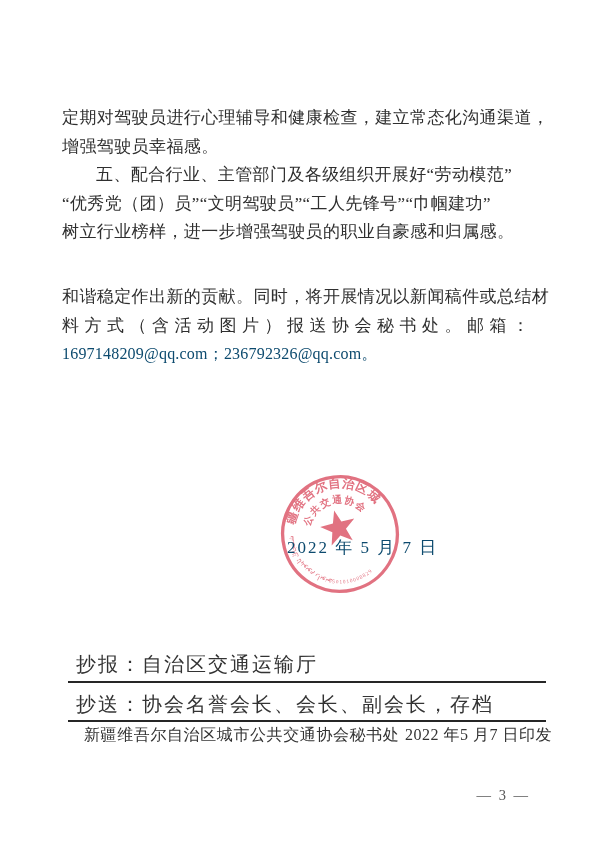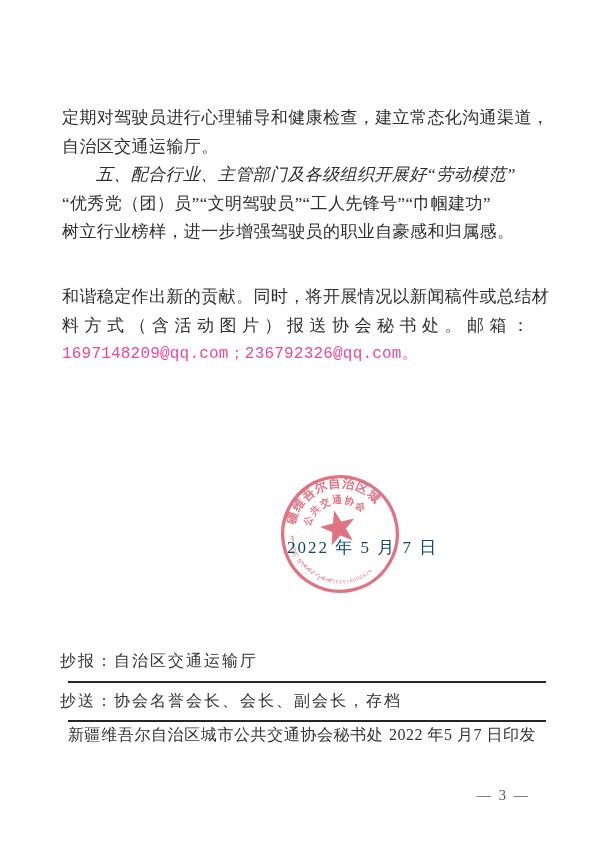--- a/index.html
+++ b/index.html
@@ -12,64 +12,64 @@
     font-family:"Liberation Serif","DejaVu Serif",serif;
     color:#2f2f2f;
   }
   .body-text{
     position:absolute;left:62px;top:104px;width:478px;
   }
   .line{
     font-size:17px;line-height:28.6px;letter-spacing:0.4px;
     white-space:nowrap;
   }
-  .indent{text-indent:34px;font-style:italic;}
+  .indent{text-indent:34px;}
   .para-gap{height:36px;}
   .spread{letter-spacing:5.5px;}
   .email-line{
-    font-family:Liberation Mono, monospace;
-    font-size:16px;letter-spacing:0.2px;color:#ec4899;
+    font-family:Liberation Serif, serif;
+    font-size:16px;letter-spacing:0.2px;color:#0c4a6e;
   }
   .seal-wrap{
     position:absolute;left:272px;top:466px;width:136px;height:136px;
     opacity:0.88;
   }
   .seal-date{
     position:absolute;left:287px;top:536px;
     font-size:17px;letter-spacing:2px;color:#0c4a6e;
     white-space:nowrap;
   }
   .footer-line{
-    position:absolute;left:60px;width:468px;
-    font-size:16px;letter-spacing:2px;white-space:nowrap;color:#333;
+    position:absolute;left:76px;width:468px;
+    font-size:20px;letter-spacing:2px;white-space:nowrap;color:#333;
   }
   .rule{
     position:absolute;left:68px;width:478px;height:2px;
     background:#262626;
   }
   .issuer-row{
-    position:absolute;left:68px;top:725px;width:468px;
+    position:absolute;left:84px;top:725px;width:468px;
     display:flex;justify-content:space-between;
     font-size:16px;color:#333;
   }
   .issuer-left{letter-spacing:0.6px;white-space:nowrap;}
   .issuer-right{letter-spacing:0.5px;white-space:nowrap;}
   .page-num{
     position:absolute;right:70px;top:787px;
     font-size:14.5px;color:#555;letter-spacing:2px;white-space:nowrap;
   }
 </style>
 </head>
 <body>
 
 <div class="page">
 
   <div class="body-text">
     <div class="line">定期对驾驶员进行心理辅导和健康检查，建立常态化沟通渠道，</div>
-    <div class="line">自治区交通运输厅。</div>
+    <div class="line">增强驾驶员幸福感。</div>
     <div class="line indent">五、配合行业、主管部门及各级组织开展好“劳动模范”</div>
     <div class="line">“优秀党（团）员”“文明驾驶员”“工人先锋号”“巾帼建功”</div>
     <div class="line">树立行业榜样，进一步增强驾驶员的职业自豪感和归属感。</div>
     <div class="para-gap"></div>
     <div class="line">和谐稳定作出新的贡献。同时，将开展情况以新闻稿件或总结材</div>
     <div class="line spread">料方式（含活动图片）报送协会秘书处。邮箱：</div>
     <div class="line email-line">1697148209@qq.com；236792326@qq.com。</div>
   </div>
 
   <div class="seal-wrap">

